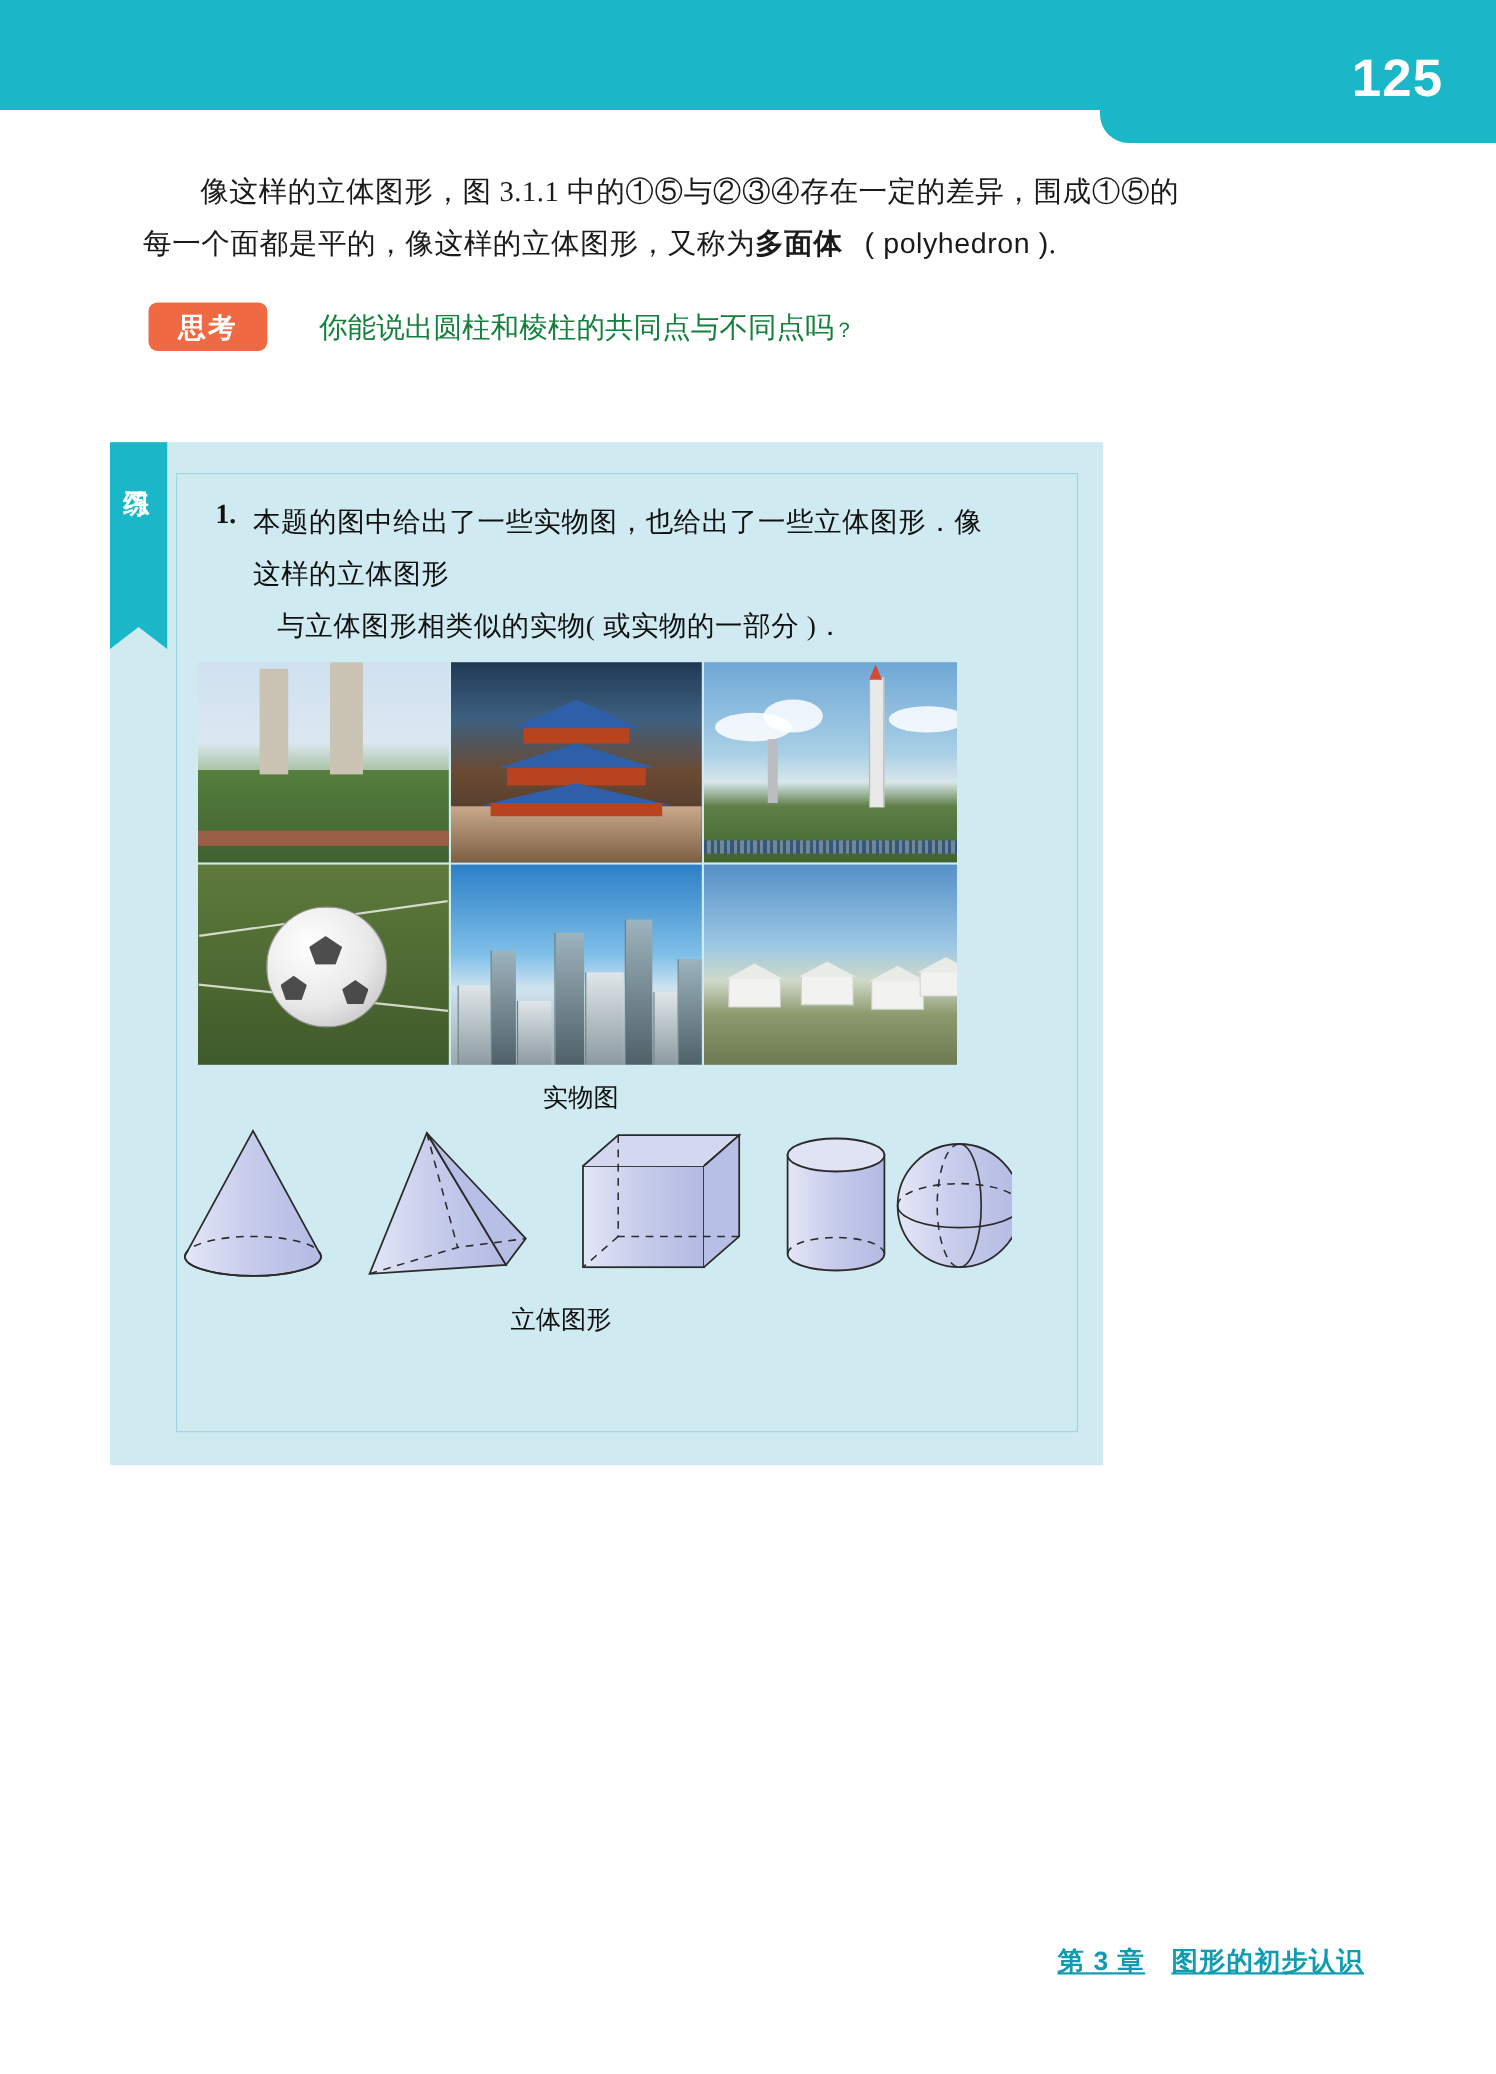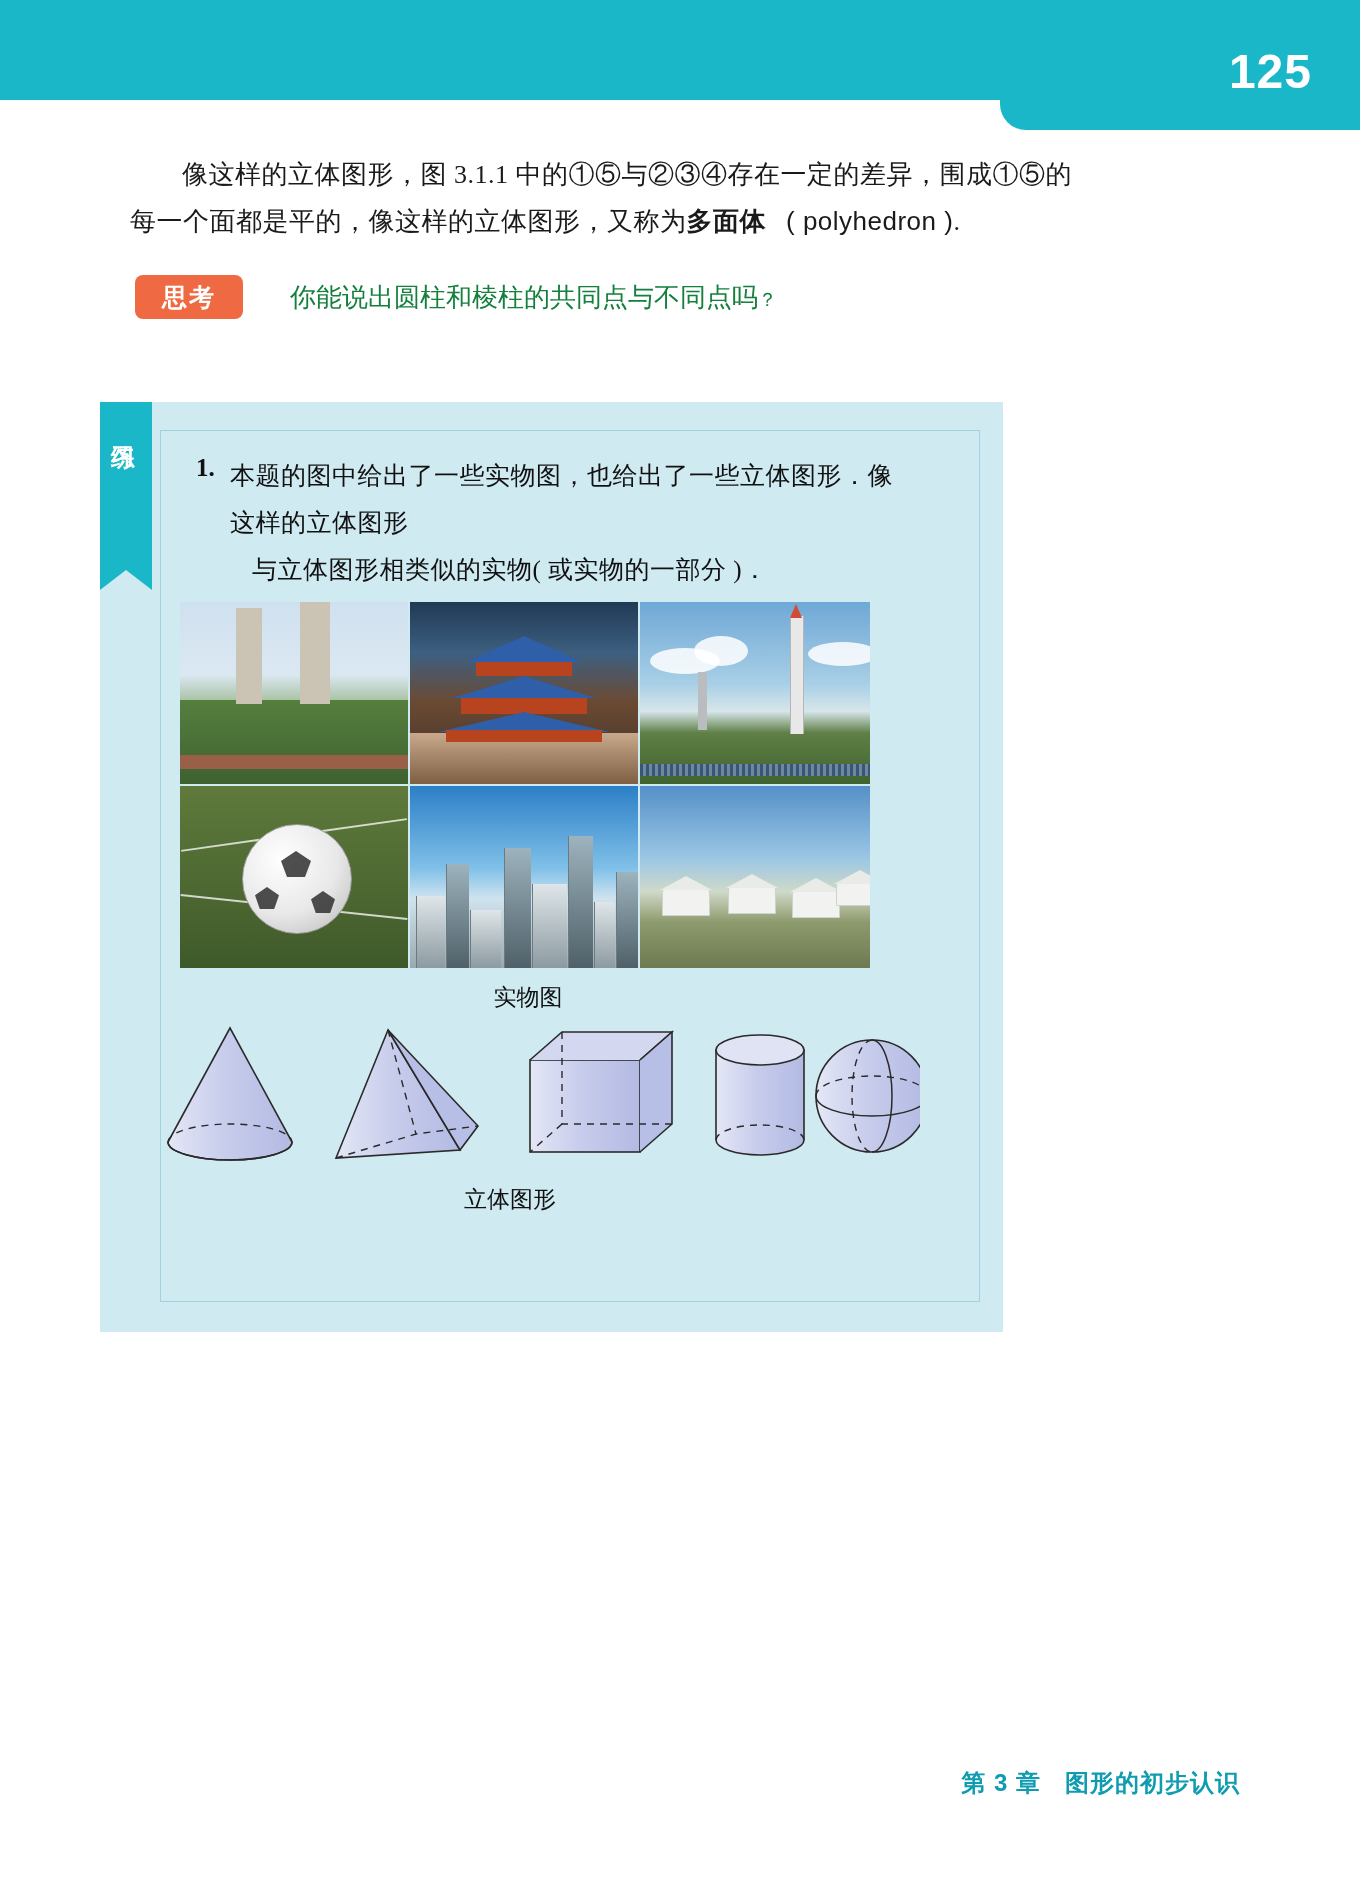--- a/index.html
+++ b/index.html
@@ -322,20 +322,21 @@
   
   .footer {
     position: absolute;
     right: 120px;
     bottom: 86px;
     color: #0f9cb0;
     font-size: 24px;
     font-weight: bold;
     font-family: "Liberation Sans", sans-serif;
     letter-spacing: 1px;
+    text-decoration: underline;
   }
   .footer .gap { display: inline-block; width: 24px; }
 </style>
 </head>
 <body>
 
 <div class="header-bar"></div>
 <div class="header-tab"></div>
 <div class="page-number">125</div>
 

